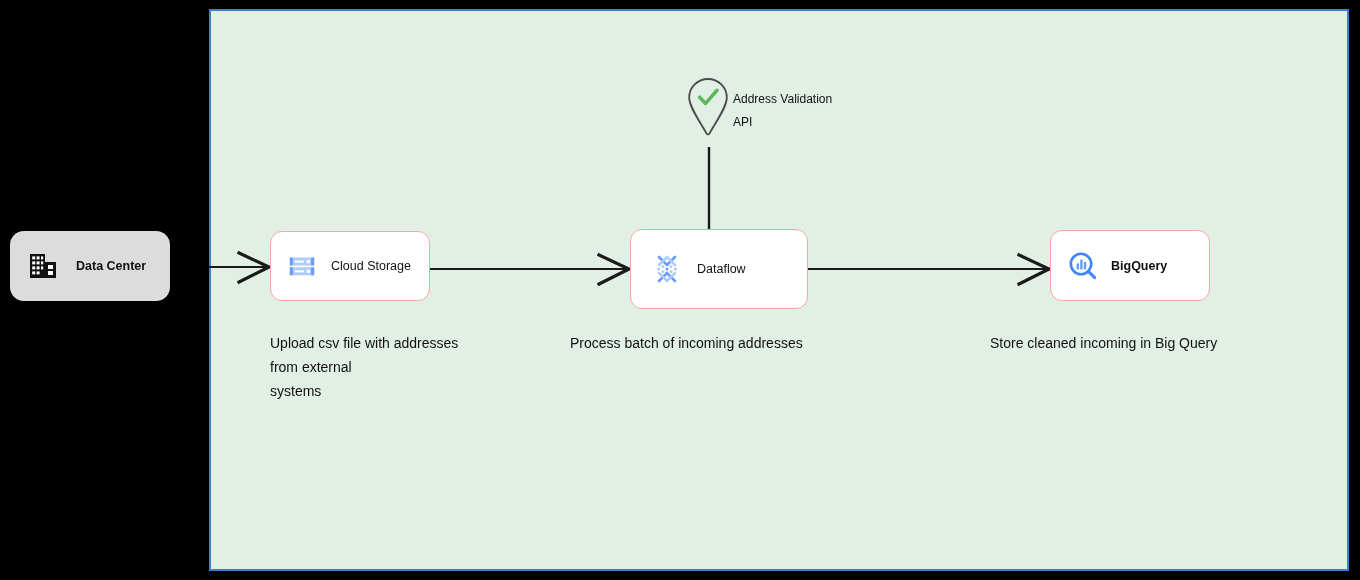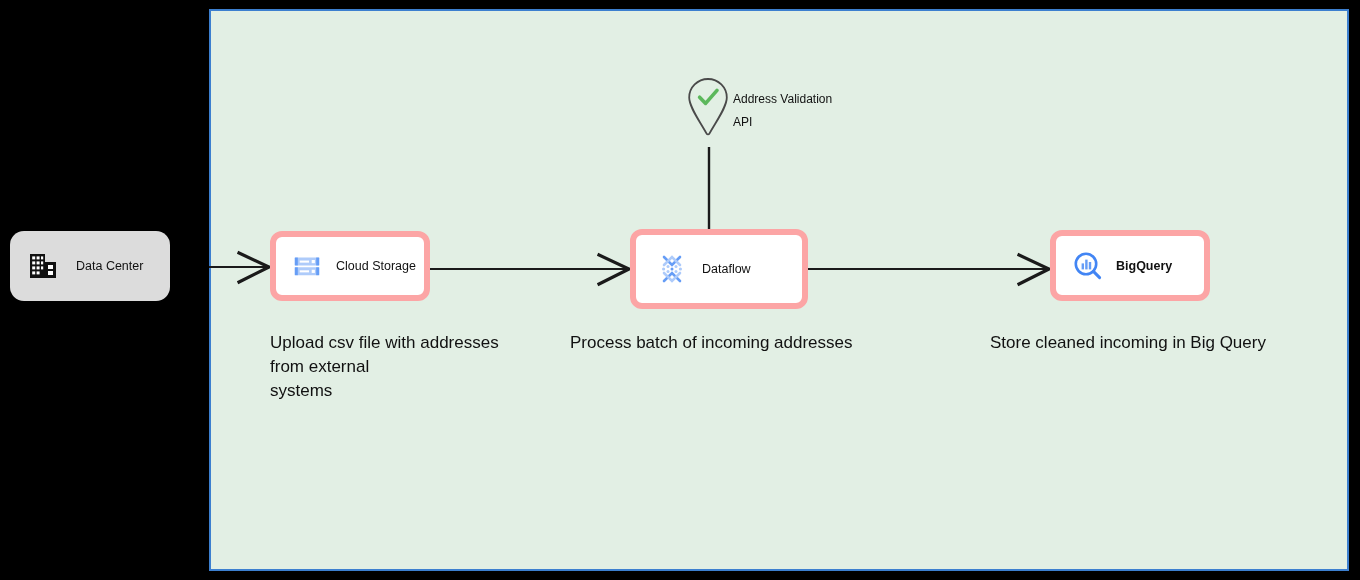--- a/index.html
+++ b/index.html
@@ -31,21 +31,21 @@
   
   .node {
     position: absolute;
     box-sizing: border-box;
     display: flex;
     align-items: center;
     border-radius: 12px;
   }
   .node.gcp {
     background: #ffffff;
-    border: 6px solid #fca5a5;
+    border: 1px solid #fca5a5;
   }
   .node.onprem {
     background: #dcdcdc;
     border: none;
     border-radius: 14px;
   }
   .node-icon {
     flex: 0 0 auto;
     display: flex;
     align-items: center;
@@ -56,21 +56,21 @@
     color: #111111;
     white-space: nowrap;
   }
 
   
   #node-data-center {
     left: 10px;  top: 231px;  width: 160px; height: 70px;
     padding-left: 18px;
   }
   #node-data-center .node-icon { width: 30px; height: 30px; }
-  #node-data-center .node-label { margin-left: 18px; }
+  #node-data-center .node-label { margin-left: 18px; font-weight: bold; }
 
   #node-cloud-storage {
     left: 270px; top: 231px; width: 160px; height: 70px;
     padding-left: 16px;
   }
   #node-cloud-storage .node-icon { width: 30px; height: 30px; }
   #node-cloud-storage .node-label { margin-left: 14px; }
 
   #node-dataflow {
     left: 630px; top: 229px; width: 178px; height: 80px;
@@ -100,21 +100,21 @@
     margin-top: 12px;
     font-size: 12px;
     line-height: 23px;
     color: #111111;
     white-space: pre-line;
   }
 
   
   .caption {
     position: absolute;
-    font-size: 17px;
+    font-size: 14px;
     line-height: 24px;
     color: #111111;
     white-space: pre-line;
   }
   #caption-upload  { left: 270px; top: 331px; width: 230px; }
   #caption-process { left: 570px; top: 331px; width: 350px; }
   #caption-store   { left: 990px; top: 331px; width: 360px; }
 
   
   #connectors {

